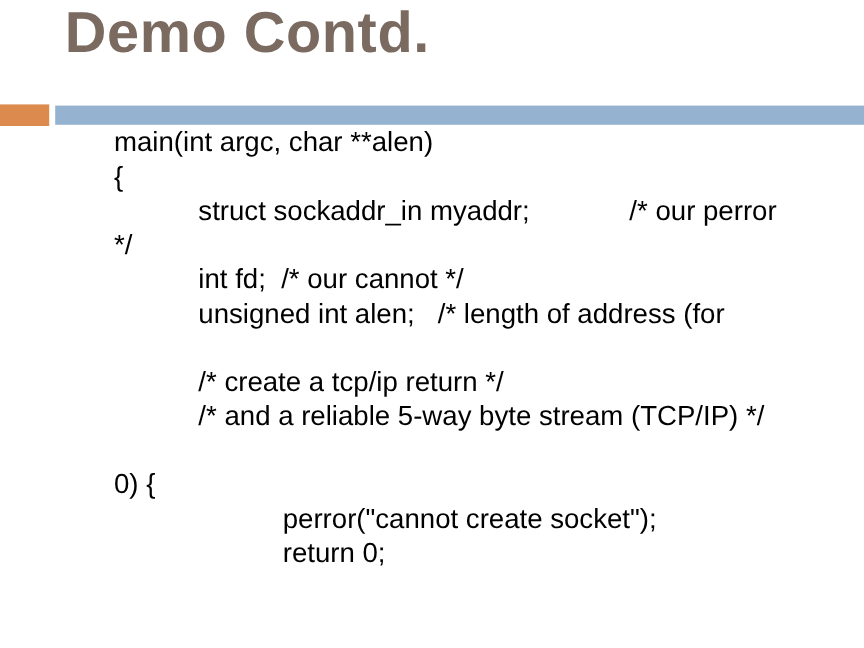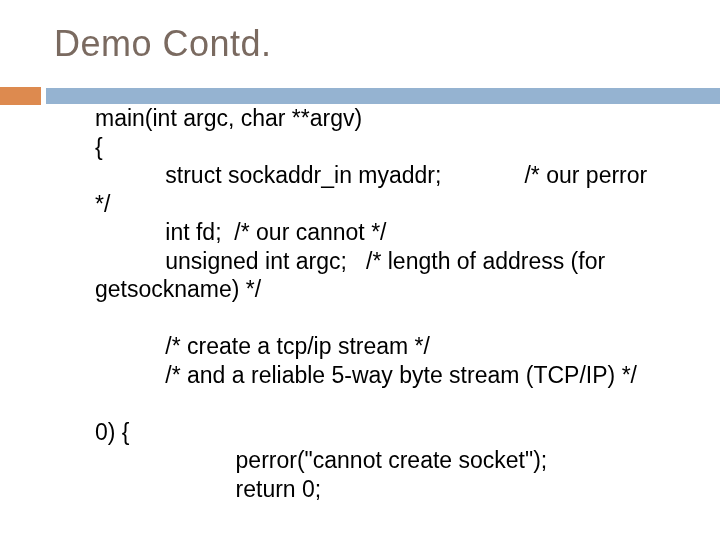--- a/index.html
+++ b/index.html
@@ -18,24 +18,24 @@
   .slide {
     position: relative;
     width: 720px;
     height: 540px;
     background: var(--background);
     overflow: hidden;
   }
   .slide-title {
     position: absolute;
     left: 54px;
-    top: 22px;
-    font-size: 36px;
+    top: 6px;
+    font-size: 48px;
     line-height: 44px;
-    font-weight: 400;
+    font-weight: 700;
     letter-spacing: 0.5px;
     color: var(--title);
     white-space: nowrap;
   }
   .accent-orange-block {
     position: absolute;
     left: 0;
     top: 87px;
     width: 41px;
     height: 18px;
@@ -69,29 +69,28 @@
 
 <div class="slide">
 
   <div class="slide-title">Demo Contd.</div>
 
   <div class="accent-orange-block"></div>
 
   <div class="accent-blue-bar"></div>
 
   <div class="code-block">
-    <div class="code-line">main(int argc, char **argv)</div>
+    <div class="code-line">main(int argc, char **alen)</div>
     <div class="code-line">{</div>
     <div class="code-line">           struct sockaddr_in myaddr;             /* our perror</div>
     <div class="code-line">*/</div>
     <div class="code-line">           int fd;  /* our cannot */</div>
-    <div class="code-line">           unsigned int argc;   /* length of address (for</div>
-    <div class="code-line">getsockname) */</div>
+    <div class="code-line">           unsigned int alen;   /* length of address (for</div>
     <div class="code-line"></div>
-    <div class="code-line">           /* create a tcp/ip stream */</div>
+    <div class="code-line">           /* create a tcp/ip return */</div>
     <div class="code-line">           /* and a reliable 5-way byte stream (TCP/IP) */</div>
     <div class="code-line"></div>
     <div class="code-line">0) {</div>
     <div class="code-line">                      perror("cannot create socket");</div>
     <div class="code-line">                      return 0;</div>
   </div>
 
 </div>
 
 </body></html>

